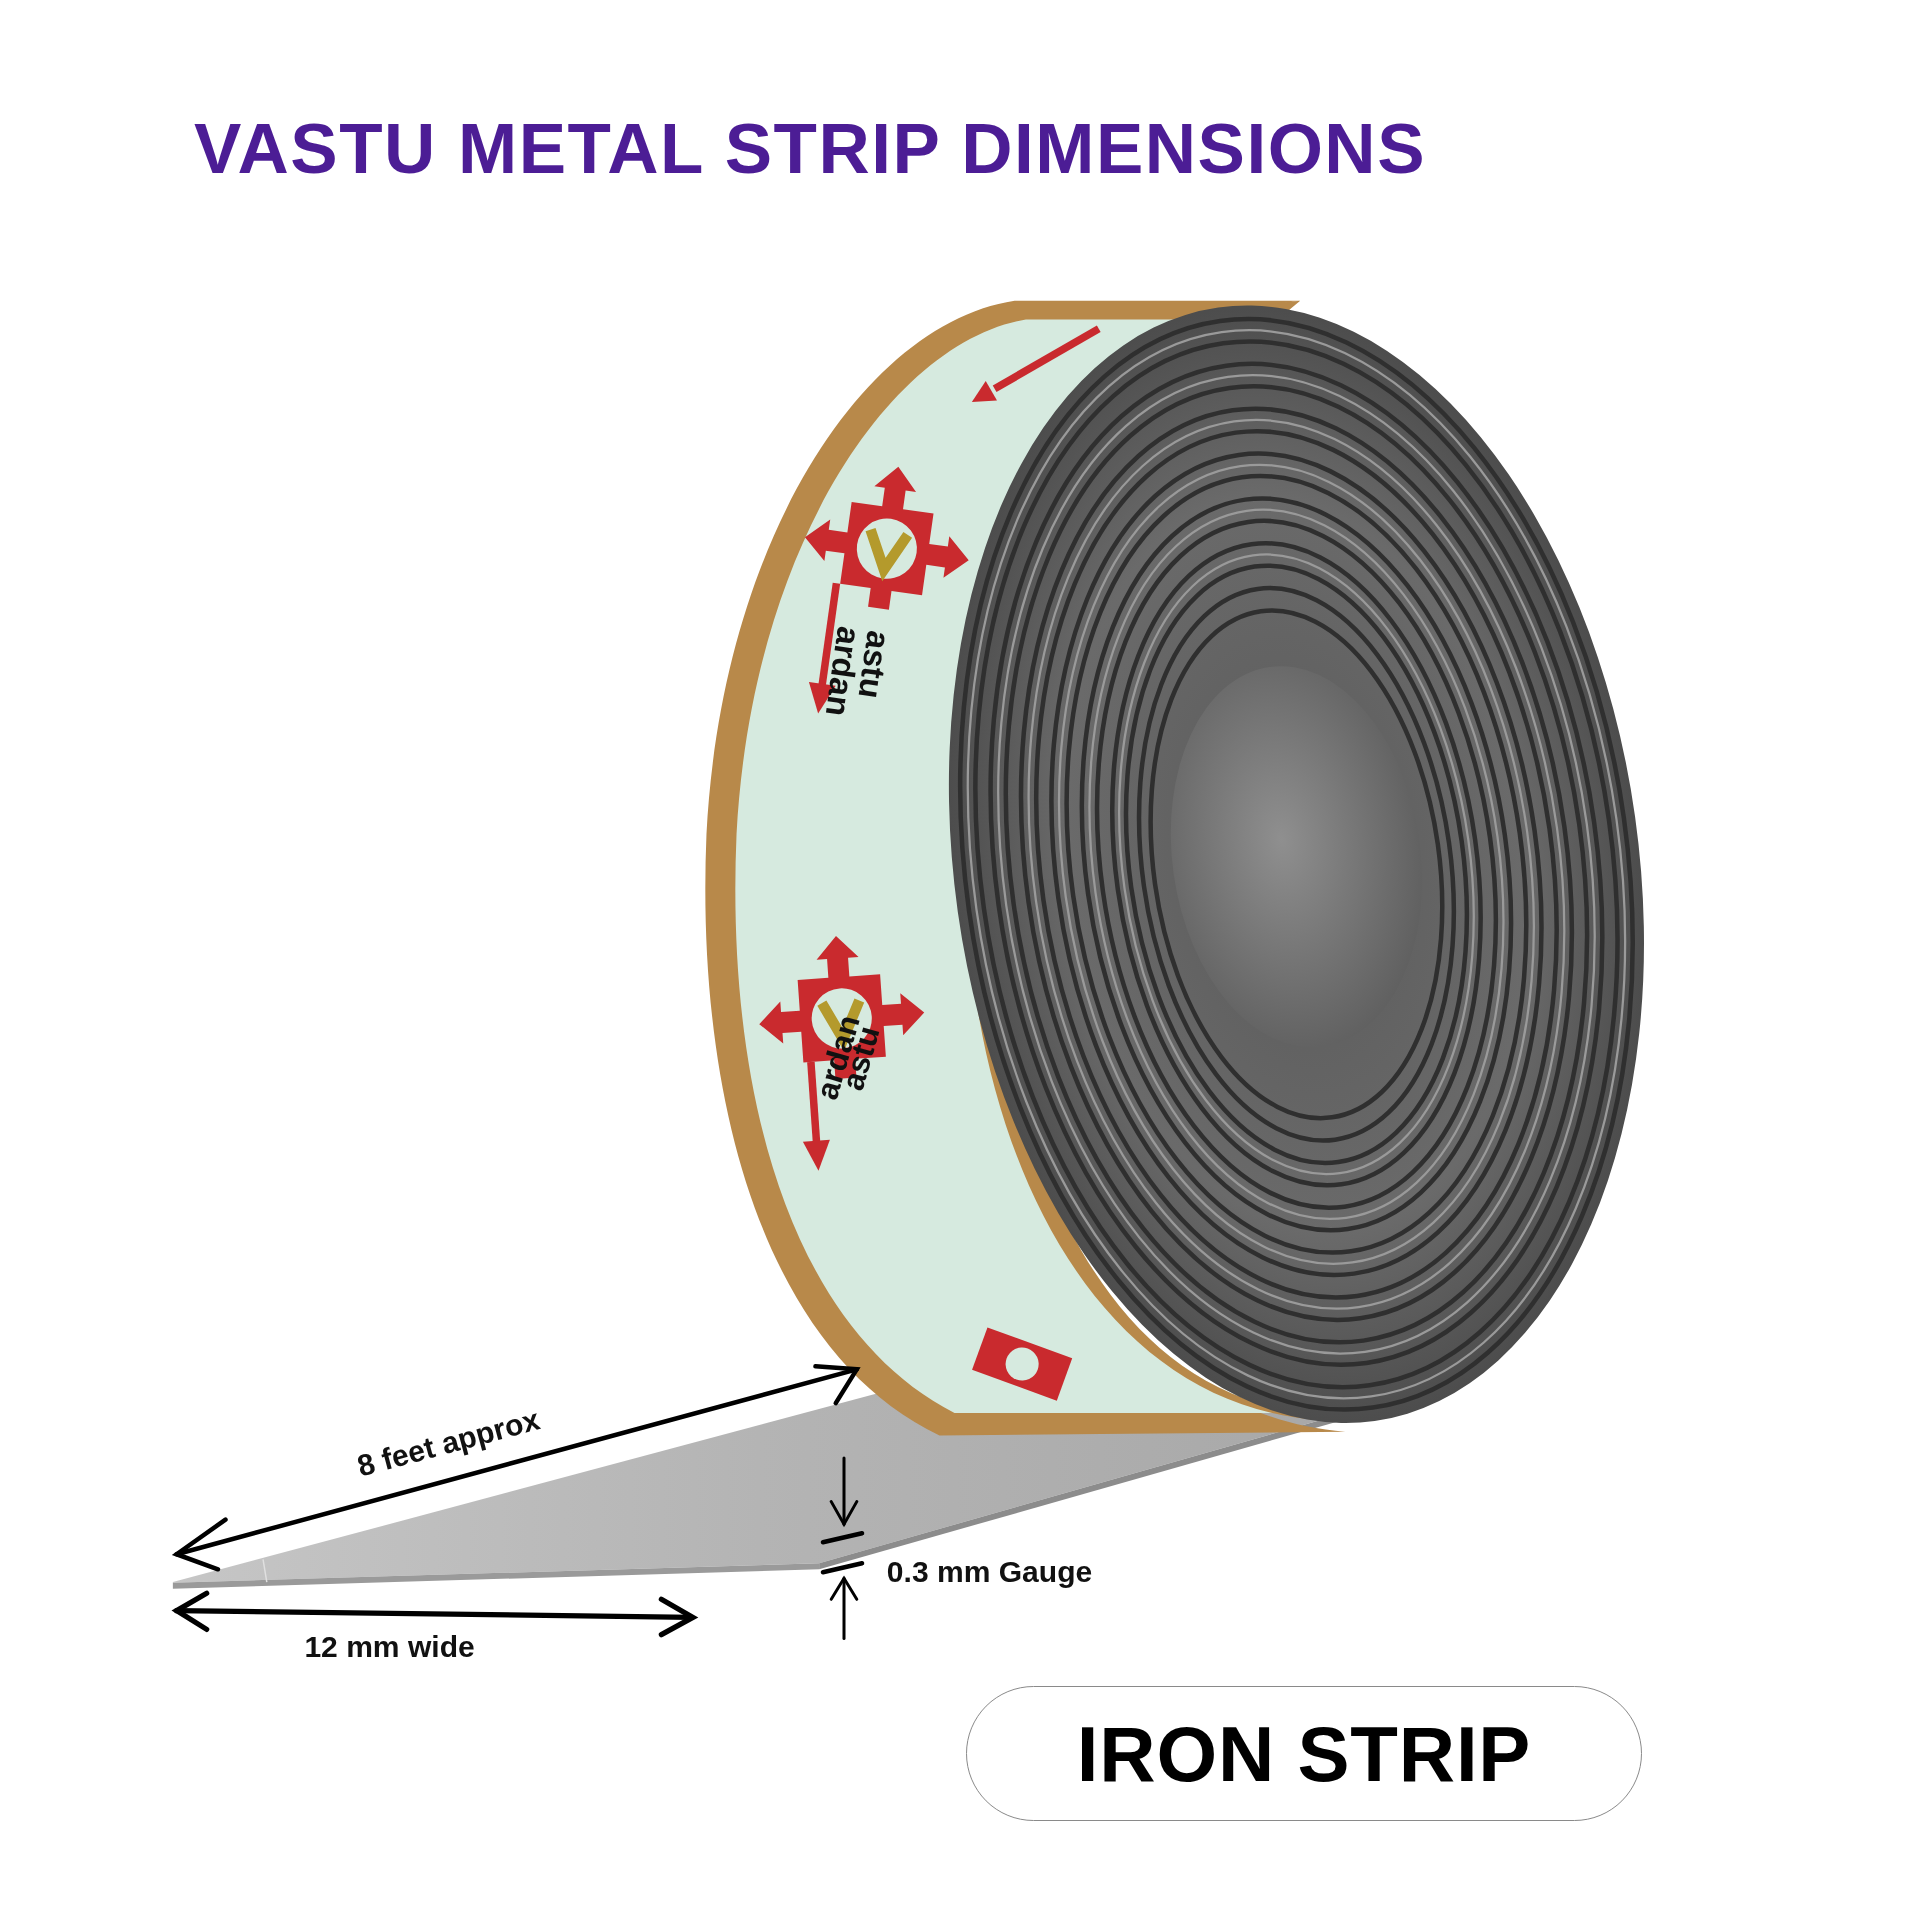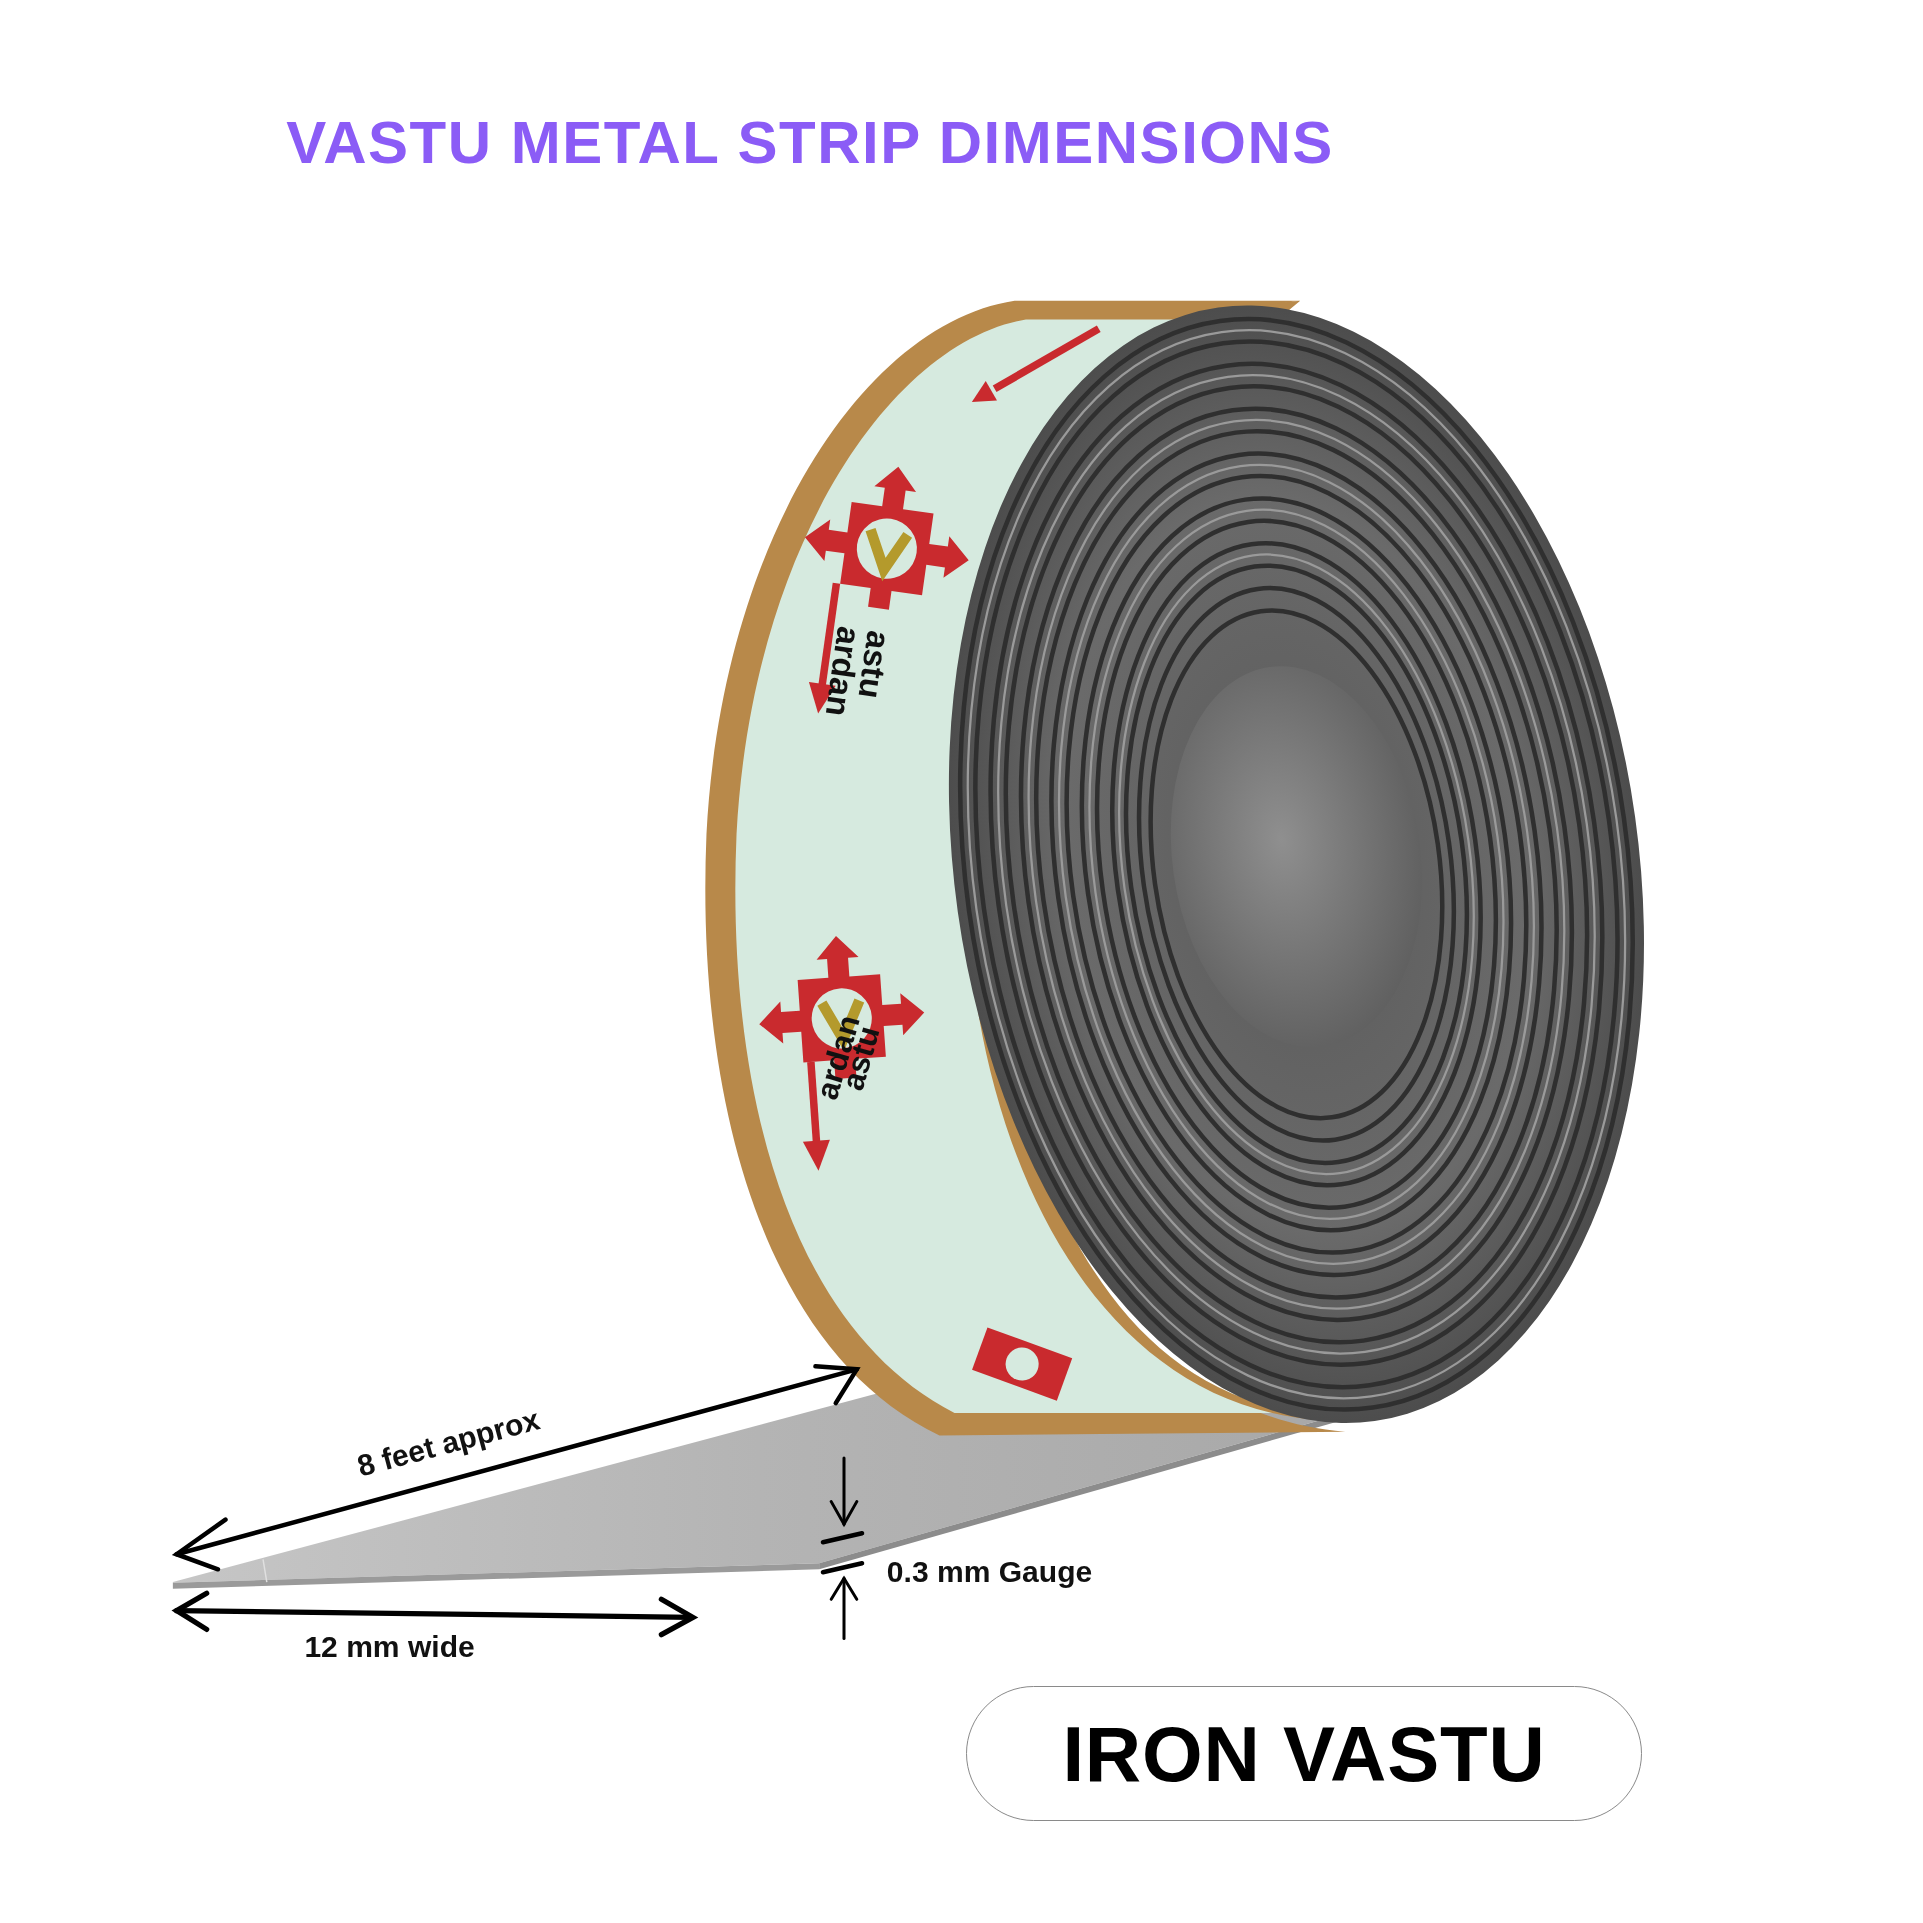--- a/index.html
+++ b/index.html
@@ -1,20 +1,20 @@
 <!DOCTYPE html>
 <html style="font-size:12px"><head>
 <meta charset="utf-8">
 <style>
   html, body { margin:0; padding:0; background:#ffffff; }
   body { width:1924px; height:1924px; position:relative; overflow:hidden; font-family:"Liberation Sans", sans-serif; }
   #page-title {
     position:absolute; left:0; top:113px; width:1620px; text-align:center;
-    font-family:"Liberation Sans", sans-serif; font-weight:700; font-size:60px;
-    letter-spacing:1.5px; color:#8b5cf6; line-height:1; transform:scaleX(1.0);
+    font-family:"Liberation Sans", sans-serif; font-weight:700; font-size:71px;
+    letter-spacing:1.5px; color:#4c1d95; line-height:1; transform:scaleX(1.0);
   }
   #scene { position:absolute; left:0; top:0; width:1924px; height:1924px; }
   .lbl { font-family:"Liberation Sans", sans-serif; font-weight:700; fill:#111; }
   #badge {
     position:absolute; left:966px; top:1686px; width:676px; height:135px;
     border:1.5px solid #8a8a8a; border-radius:71px; box-sizing:border-box;
     display:flex; align-items:center; justify-content:center; background:#fff;
   }
   #badge-text { font-family:"Liberation Sans", sans-serif; font-weight:700; font-size:78px; color:#000; letter-spacing:0.8px; line-height:1; }
 </style>
@@ -138,15 +138,15 @@
     <polyline points="1106,1998 1123,2028 1140,1998"></polyline>
     <line x1="1095" y1="2052" x2="1147" y2="2040" stroke-width="6"></line>
     <line x1="1095" y1="2092" x2="1147" y2="2080" stroke-width="6"></line>
     <line x1="1123" y1="2100" x2="1123" y2="2180"></line>
     <polyline points="1106,2128 1123,2100 1140,2128"></polyline>
   </g>
   <text class="lbl" x="1180" y="2105" font-size="40">0.3 mm Gauge</text>
 </svg>
 
 <div id="badge">
-  <span id="badge-text">IRON VASTU</span>
+  <span id="badge-text">IRON STRIP</span>
 </div>
 
 
 </body></html>

